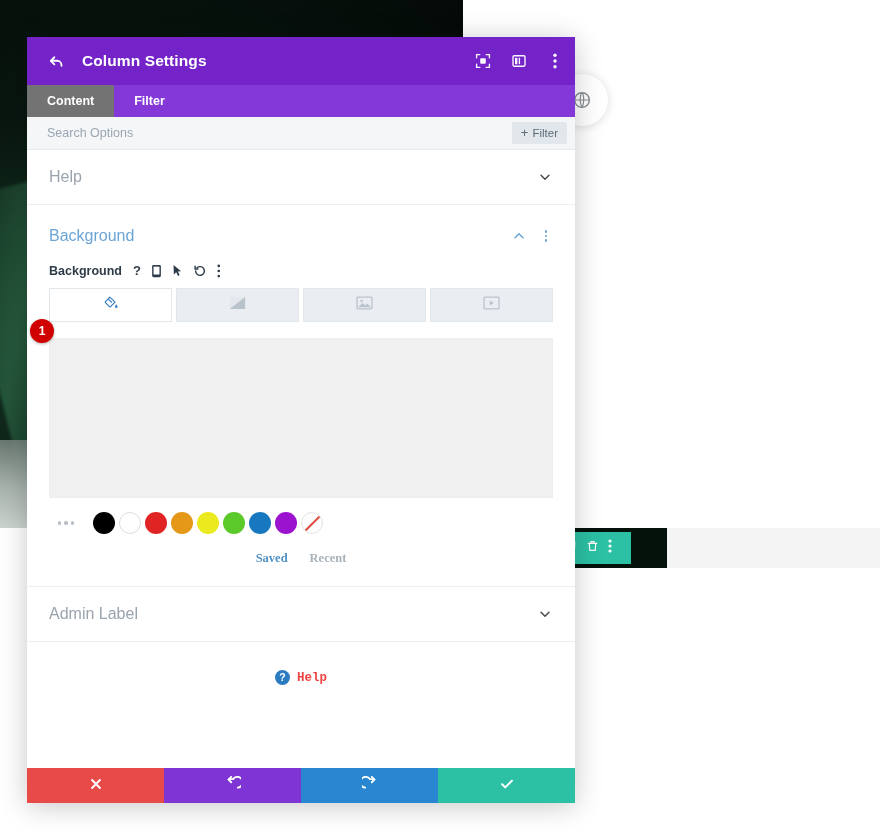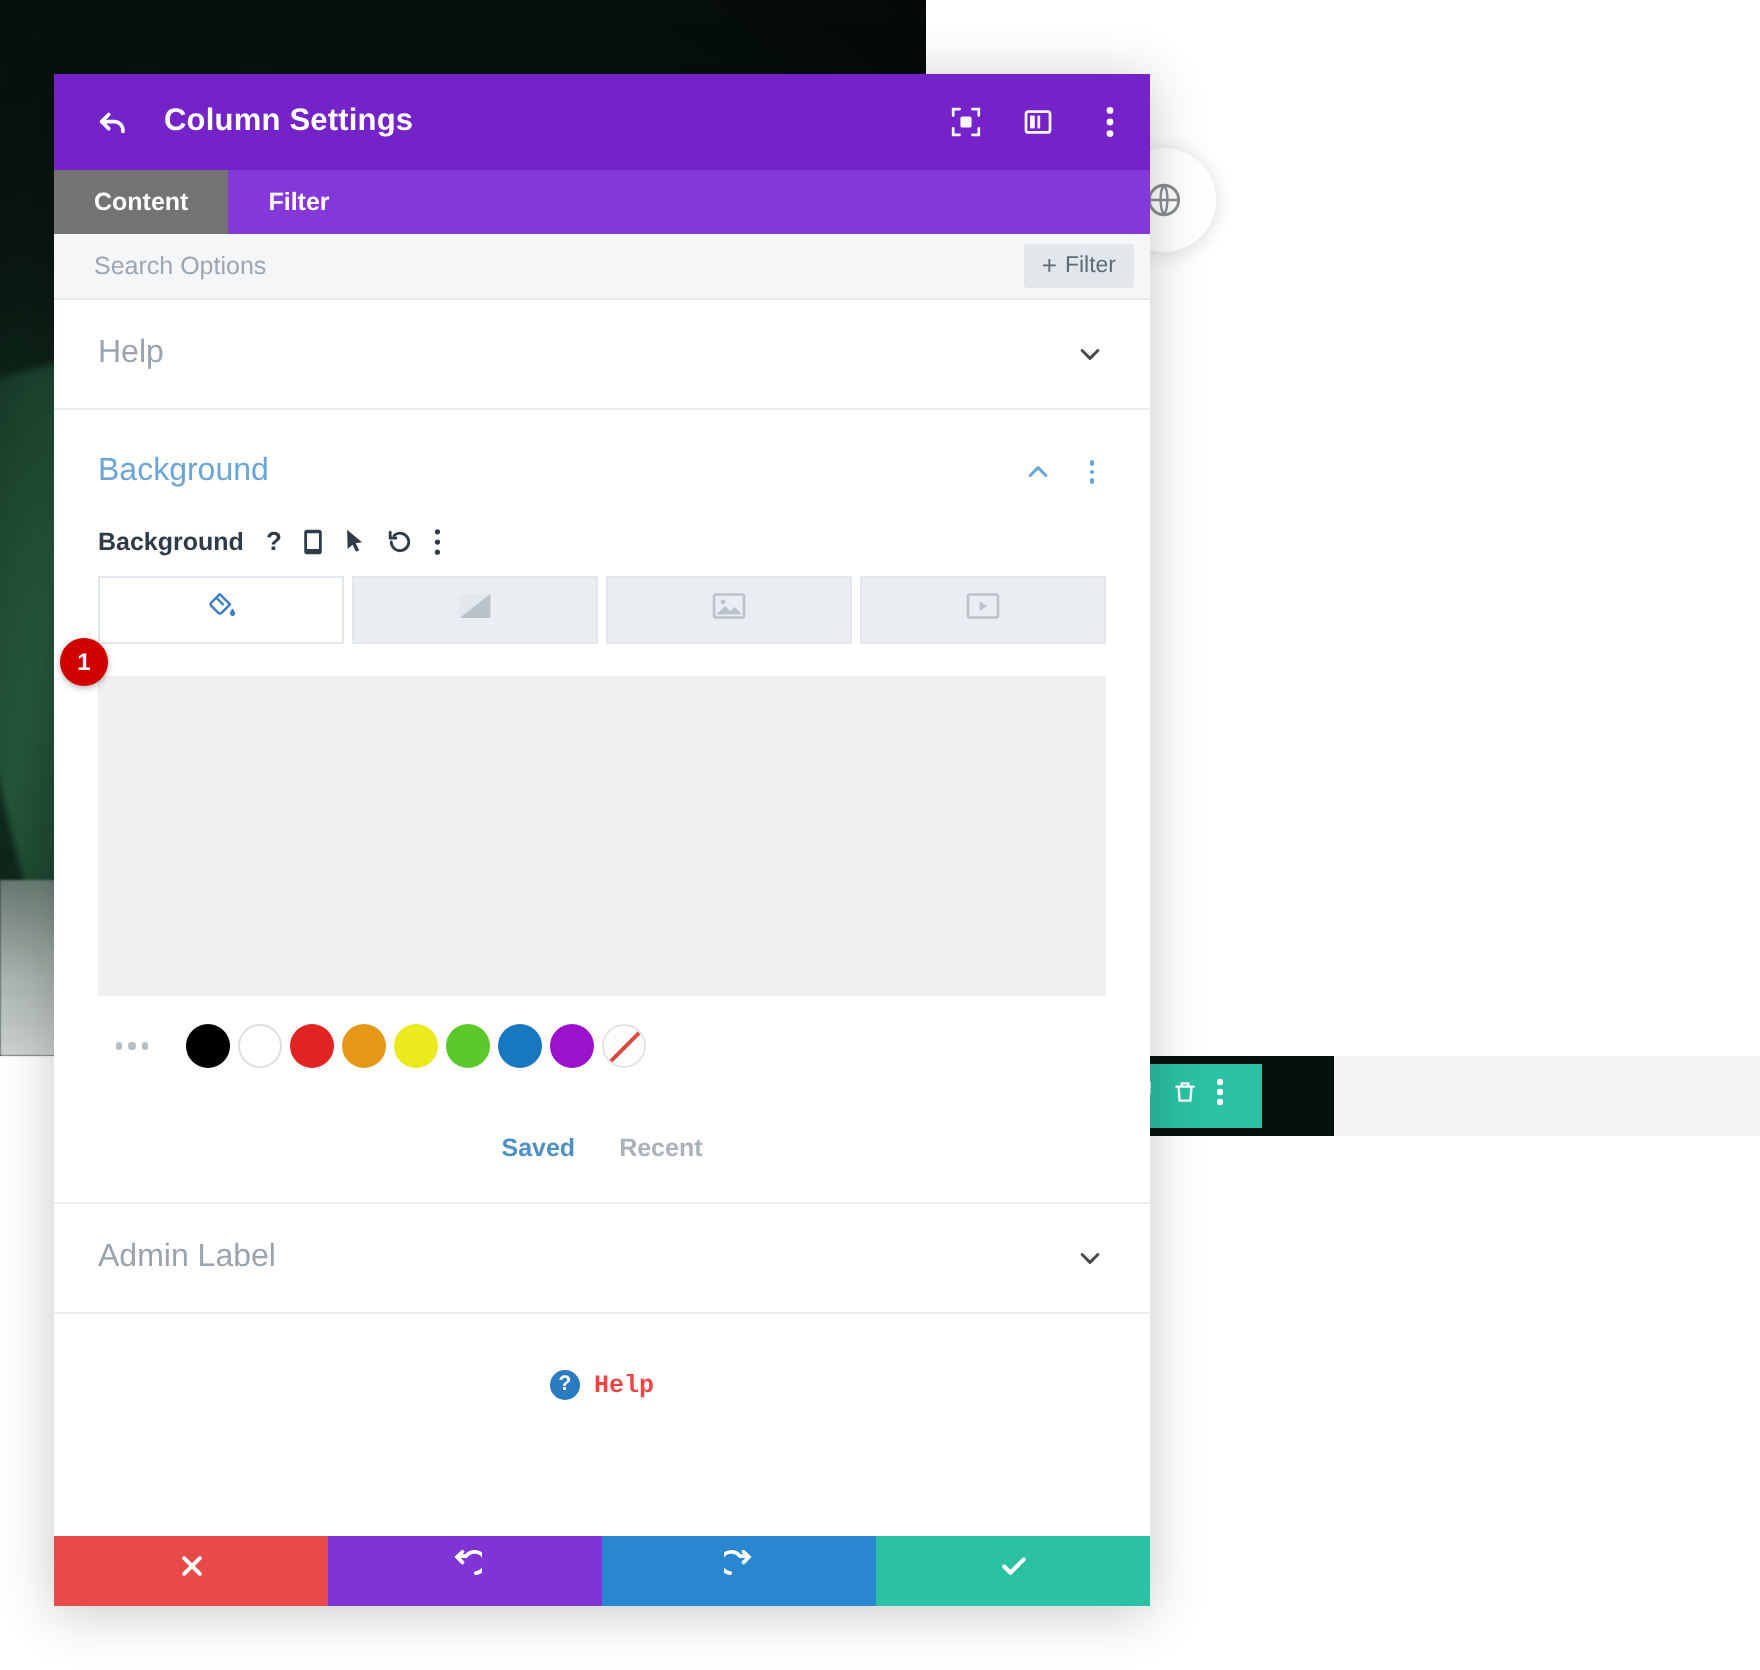--- a/index.html
+++ b/index.html
@@ -401,21 +401,22 @@
     height: 28px;
     background: #e04a3f;
     transform: translateX(-50%) rotate(45deg);
   }
 
   .saved-recent {
     display: flex;
     justify-content: center;
     align-items: center;
     gap: 22px;
-    margin-top: 33px;
+    margin-top: 17px;
+    font-family: Liberation Serif, serif;
   }
   .sr-tab {
     font-size: 12.5px;
     font-weight: 700;
     cursor: pointer;
   }
   .sr-tab.active { color: #4f90c4; }
   .sr-tab.inactive { color: #a9b2ba; text-align: right; }
 
   .help-row {

